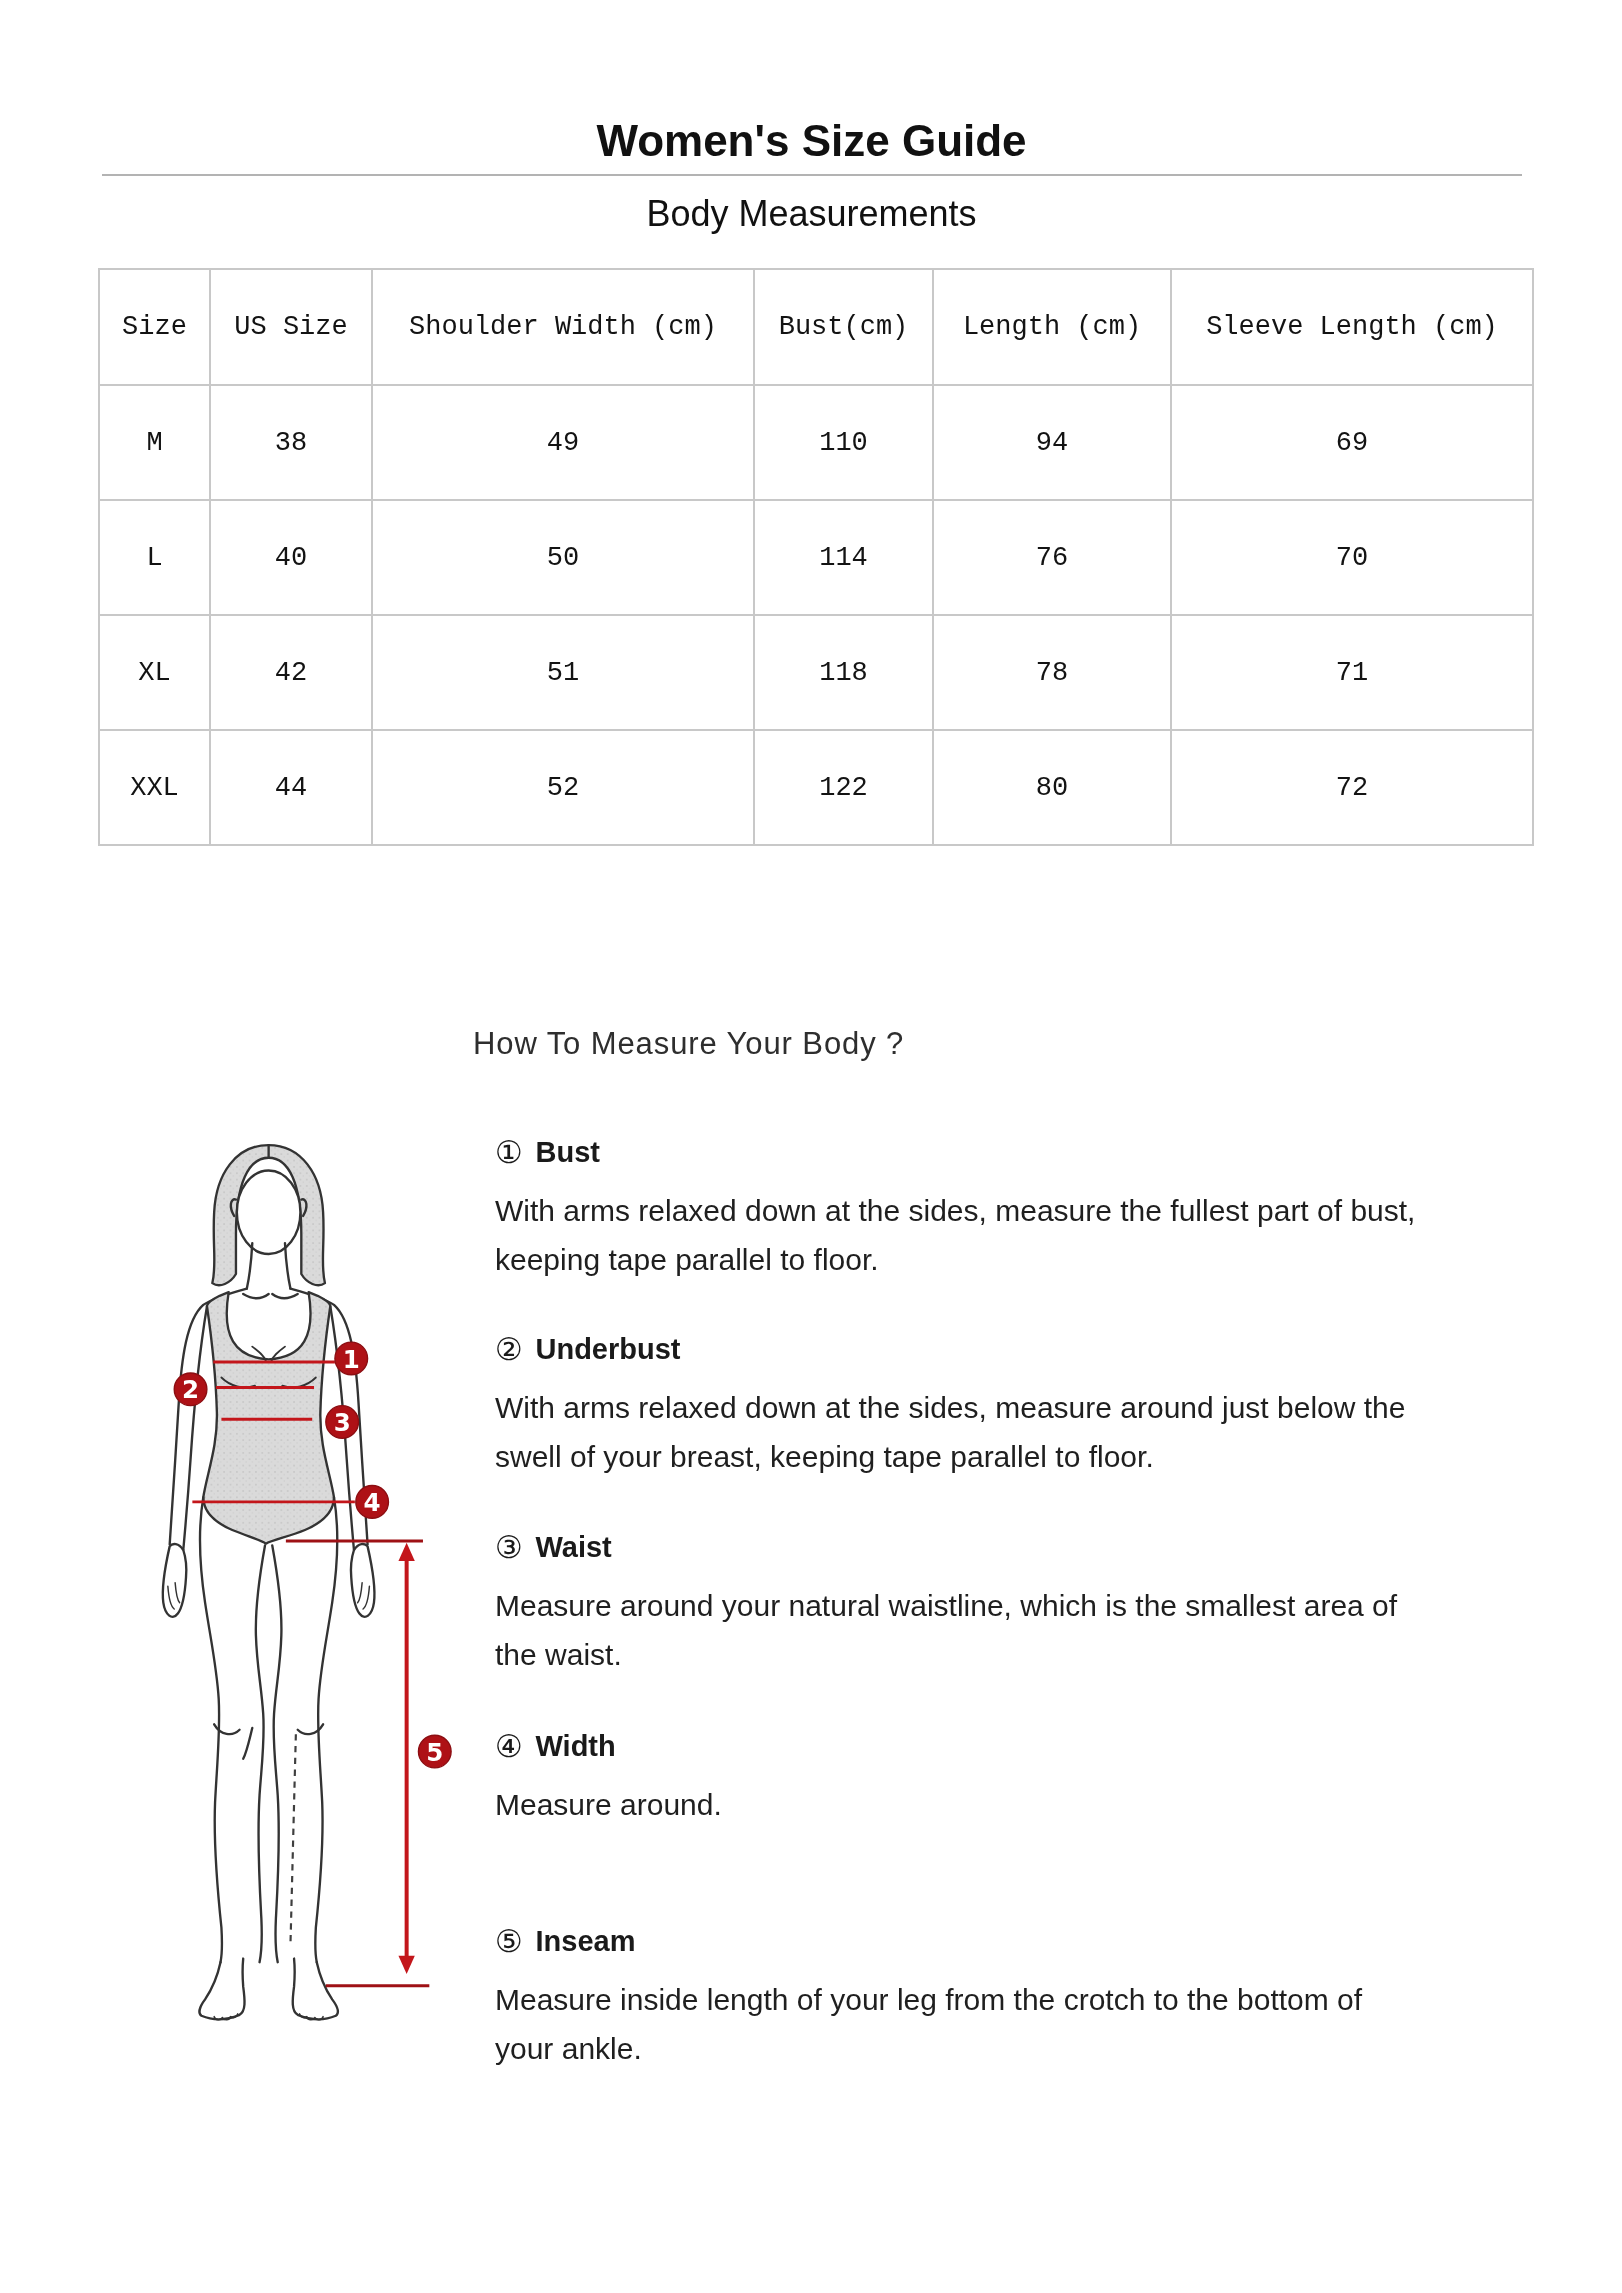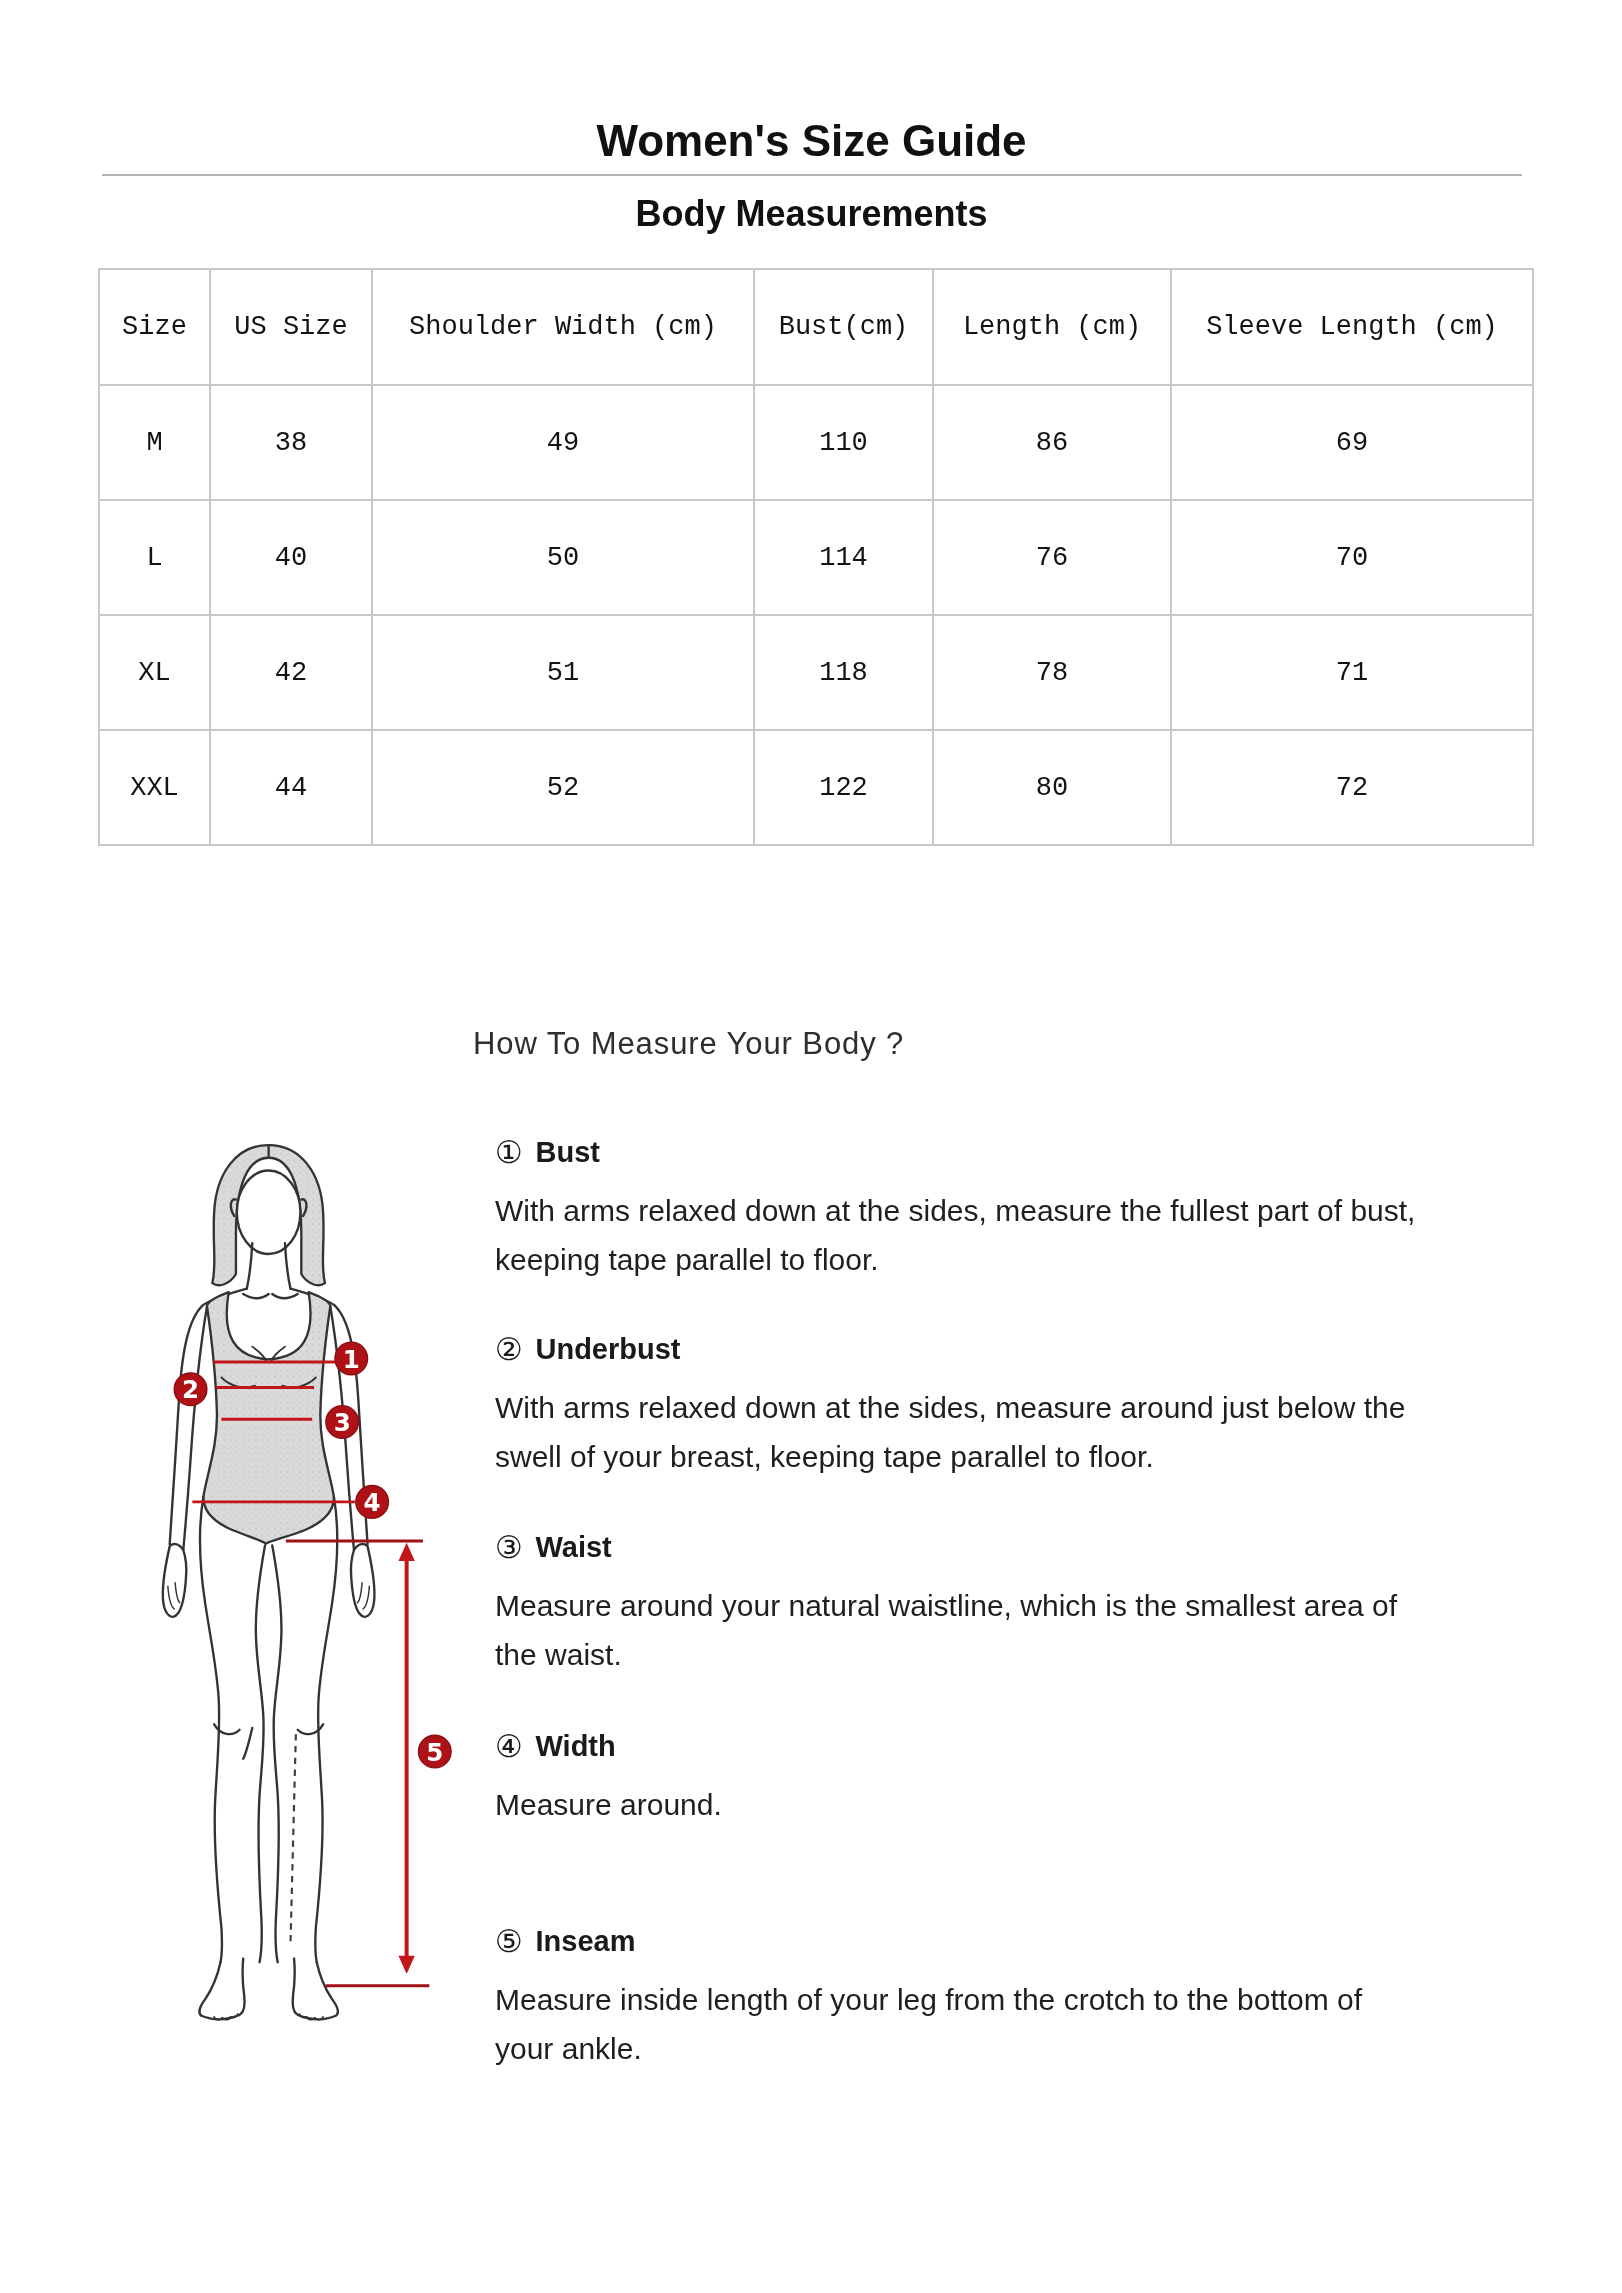--- a/index.html
+++ b/index.html
@@ -10,21 +10,21 @@
   .page-title {
     position:absolute; top:116px; left:0; width:100%; text-align:center;
     font-size:44px; font-weight:700; color:#111;
   }
   .title-divider {
     position:absolute; top:174px; left:102px; width:1420px; height:1.8px;
     background:#b3b3b3;
   }
   .subtitle {
     position:absolute; top:193px; left:0; width:100%; text-align:center;
-    font-size:36px; font-weight:700; color:#111;
+    font-size:36px; font-weight:400; color:#111;
   }
   table.size-table {
     position:absolute; top:268px; left:98px; width:1434px;
     border-collapse:collapse; table-layout:fixed;
     font-family:"Liberation Mono", "DejaVu Serif", monospace;
     font-size:27px; color:#131313;padding-left:48px;
   }
   table.size-table th, table.size-table td {
     border:2.7px solid #c8c8c8; text-align:center; vertical-align:middle;
     font-weight:400; padding:0;
@@ -90,21 +90,21 @@
           <th>Length (cm)</th>
           <th>Sleeve Length (cm)</th>
         </tr>
       </thead>
     <tbody>
         <tr>
           <td>M</td>
           <td>38</td>
           <td>49</td>
           <td>110</td>
-          <td>86</td>
+          <td>94</td>
           <td>69</td>
         </tr>
         <tr>
           <td>L</td>
           <td>40</td>
           <td>50</td>
           <td>114</td>
           <td>76</td>
           <td>70</td>
         </tr>

